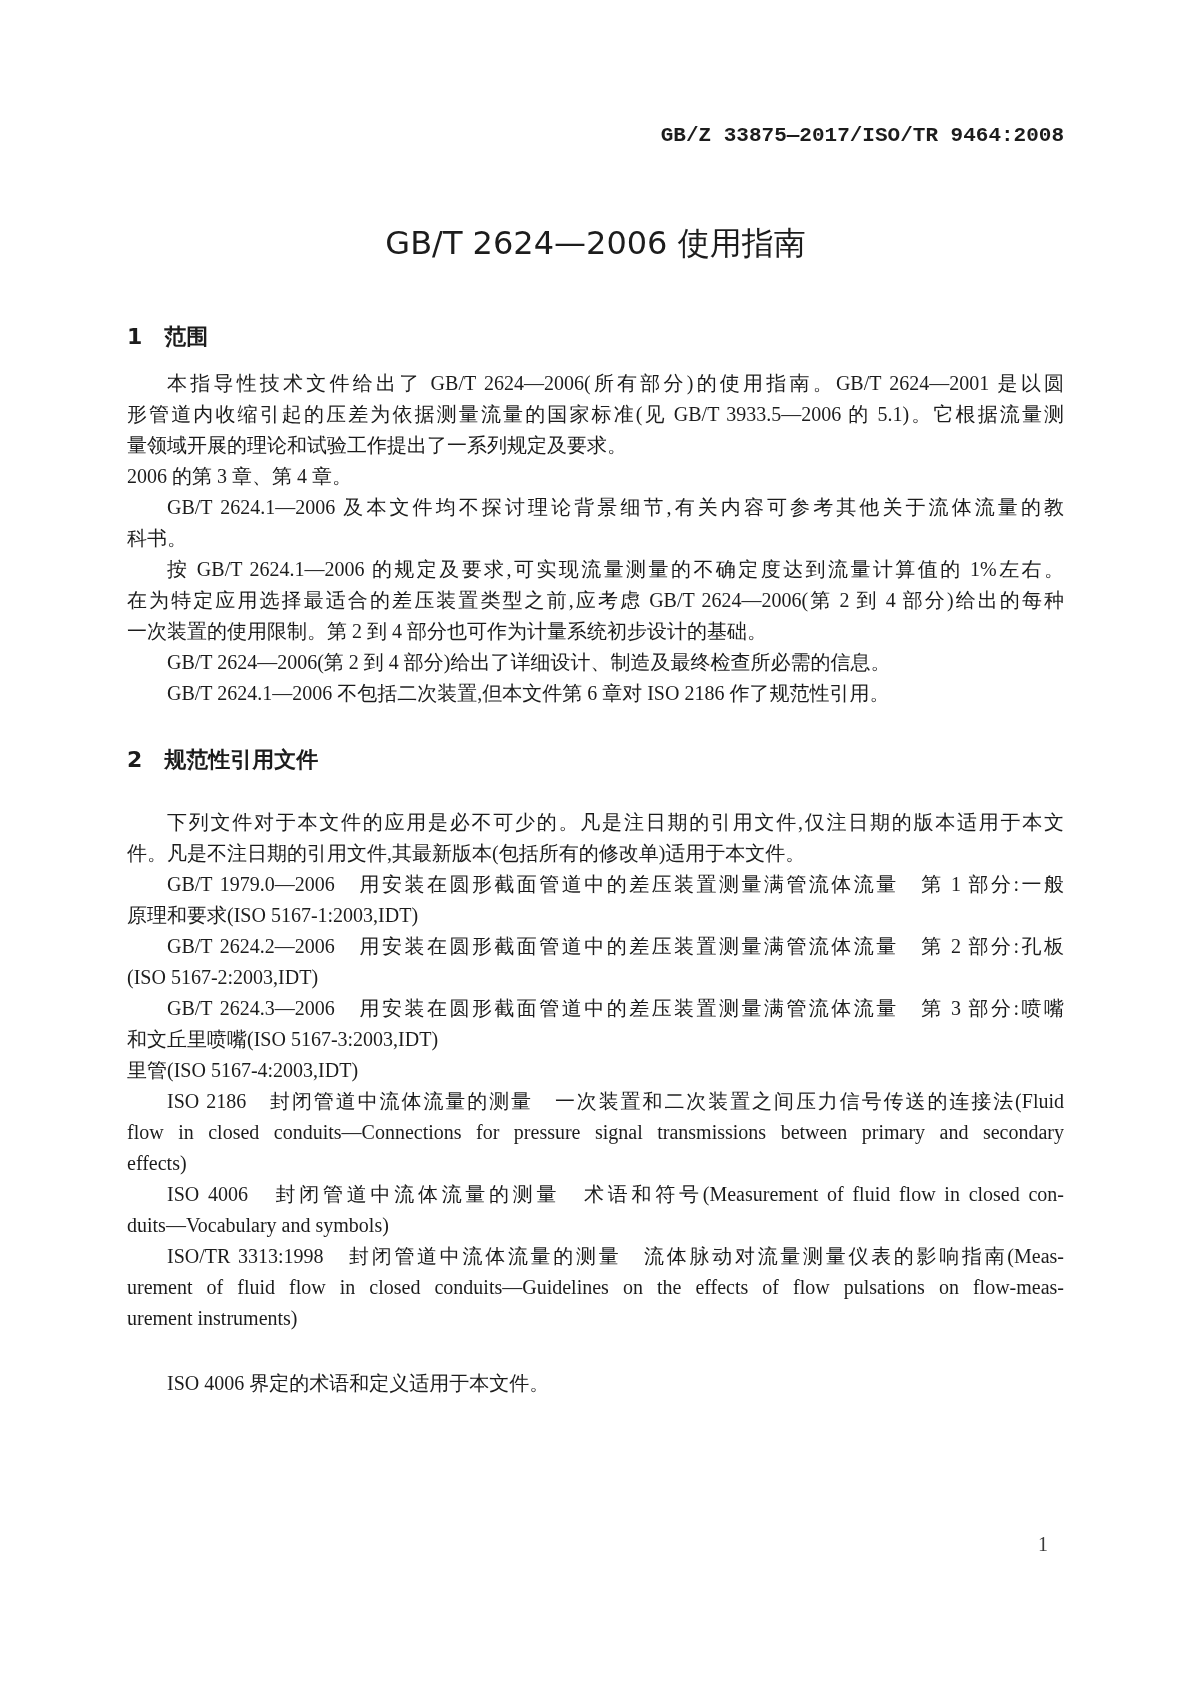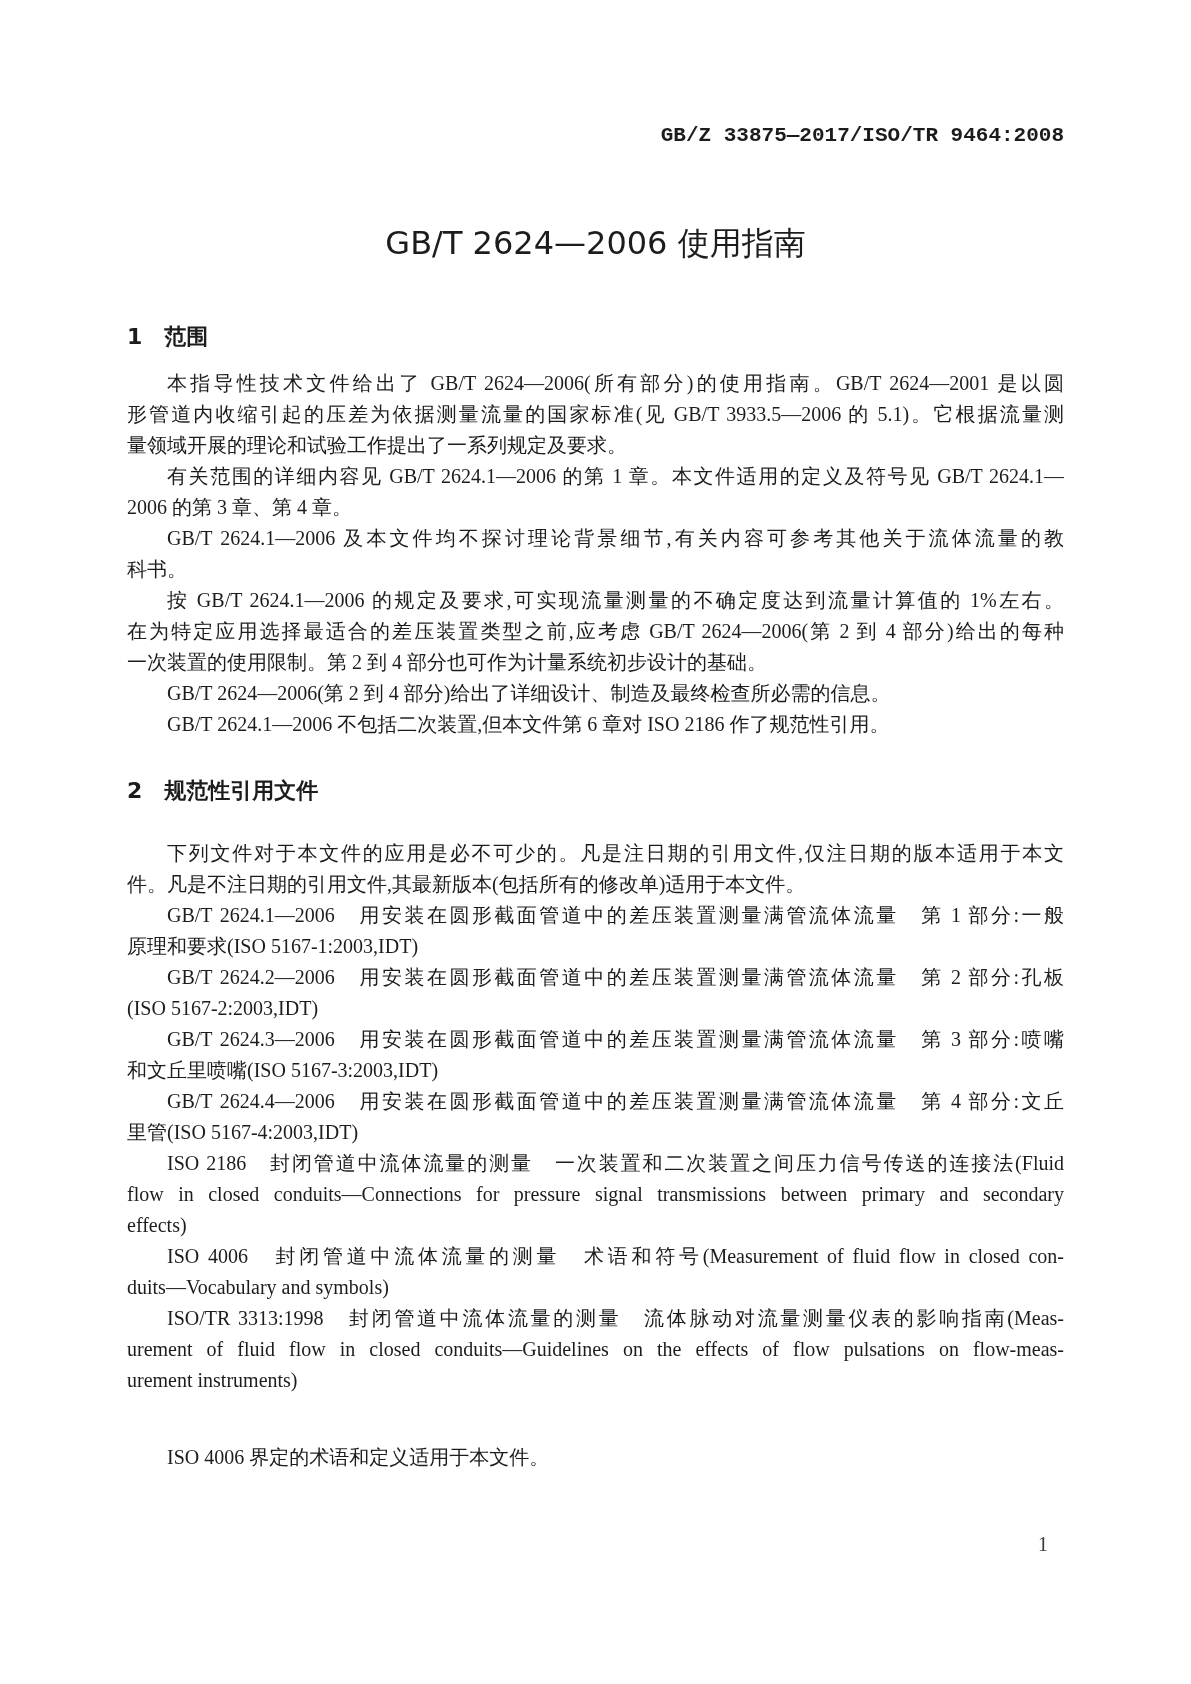--- a/index.html
+++ b/index.html
@@ -35,21 +35,21 @@
     font-size:22px;
     line-height:26px;
     font-weight:bold;
     font-family:"DejaVu Sans","Liberation Sans",sans-serif;
   }
   .sec-heading.s2 { margin-top:38px; }
   .sec-heading.s3 { margin-top:39px; }
   .sec-heading .num { margin-right:22px; }
   .sec-body { margin-top:18px; }
   .sec-body.b2 { margin-top:34px; }
-  .sec-body.b3 { margin-top:46px; }
+  .sec-body.b3 { margin-top:34px; }
   .ln {
     font-size:20px;
     height:31px;
     line-height:31px;
     overflow:hidden;
     white-space:normal;
   }
   .ind { text-indent:2em; }
   .jst { text-align:justify; text-align-last:justify; }
   .page-number {
@@ -70,44 +70,42 @@
 
   <div class="doc-title">GB/T 2624—2006 使用指南</div>
 
   <div class="sec-heading s1h">
     <span class="num">1</span><span>范围</span>
   </div>
   <div class="sec-body b1">
     <div class="ln ind jst">本指导性技术文件给出了 GB/T 2624—2006(所有部分)的使用指南。GB/T 2624—2001 是以圆</div>
     <div class="ln jst">形管道内收缩引起的压差为依据测量流量的国家标准(见 GB/T 3933.5—2006 的 5.1)。它根据流量测</div>
     <div class="ln">量领域开展的理论和试验工作提出了一系列规定及要求。</div>
-    <div class="ln ind jst">有关范围的详细内容见 GB/T 2624.1—2006 的第 1 章。本文件适用的定义及符号见 GB/T 2624.1—</div>
     <div class="ln">2006 的第 3 章、第 4 章。</div>
     <div class="ln ind jst">GB/T 2624.1—2006 及本文件均不探讨理论背景细节,有关内容可参考其他关于流体流量的教</div>
     <div class="ln">科书。</div>
     <div class="ln ind jst">按 GB/T 2624.1—2006 的规定及要求,可实现流量测量的不确定度达到流量计算值的 1%左右。</div>
     <div class="ln jst">在为特定应用选择最适合的差压装置类型之前,应考虑 GB/T 2624—2006(第 2 到 4 部分)给出的每种</div>
     <div class="ln">一次装置的使用限制。第 2 到 4 部分也可作为计量系统初步设计的基础。</div>
     <div class="ln ind">GB/T 2624—2006(第 2 到 4 部分)给出了详细设计、制造及最终检查所必需的信息。</div>
     <div class="ln ind">GB/T 2624.1—2006 不包括二次装置,但本文件第 6 章对 ISO 2186 作了规范性引用。</div>
   </div>
 
   <div class="sec-heading s2">
     <span class="num">2</span><span>规范性引用文件</span>
   </div>
   <div class="sec-body b2">
     <div class="ln ind jst">下列文件对于本文件的应用是必不可少的。凡是注日期的引用文件,仅注日期的版本适用于本文</div>
     <div class="ln">件。凡是不注日期的引用文件,其最新版本(包括所有的修改单)适用于本文件。</div>
-    <div class="ln ind jst">GB/T 2624.1—2006　用安装在圆形截面管道中的差压装置测量满管流体流量　第 1 部分:一般</div>
+    <div class="ln ind jst">GB/T 1979.0—2006　用安装在圆形截面管道中的差压装置测量满管流体流量　第 1 部分:一般</div>
     <div class="ln">原理和要求(ISO 5167-1:2003,IDT)</div>
     <div class="ln ind jst">GB/T 2624.2—2006　用安装在圆形截面管道中的差压装置测量满管流体流量　第 2 部分:孔板</div>
     <div class="ln">(ISO 5167-2:2003,IDT)</div>
     <div class="ln ind jst">GB/T 2624.3—2006　用安装在圆形截面管道中的差压装置测量满管流体流量　第 3 部分:喷嘴</div>
     <div class="ln">和文丘里喷嘴(ISO 5167-3:2003,IDT)</div>
-    <div class="ln ind jst">GB/T 2624.4—2006　用安装在圆形截面管道中的差压装置测量满管流体流量　第 4 部分:文丘</div>
     <div class="ln">里管(ISO 5167-4:2003,IDT)</div>
     <div class="ln ind jst">ISO 2186　封闭管道中流体流量的测量　一次装置和二次装置之间压力信号传送的连接法(Fluid</div>
     <div class="ln jst">flow in closed conduits—Connections for pressure signal transmissions between primary and secondary</div>
     <div class="ln">effects)</div>
     <div class="ln ind jst">ISO 4006　封闭管道中流体流量的测量　术语和符号(Measurement of fluid flow in closed con-</div>
     <div class="ln">duits—Vocabulary and symbols)</div>
     <div class="ln ind jst">ISO/TR 3313:1998　封闭管道中流体流量的测量　流体脉动对流量测量仪表的影响指南(Meas-</div>
     <div class="ln jst">urement of fluid flow in closed conduits—Guidelines on the effects of flow pulsations on flow-meas-</div>
     <div class="ln">urement instruments)</div>
   </div>

